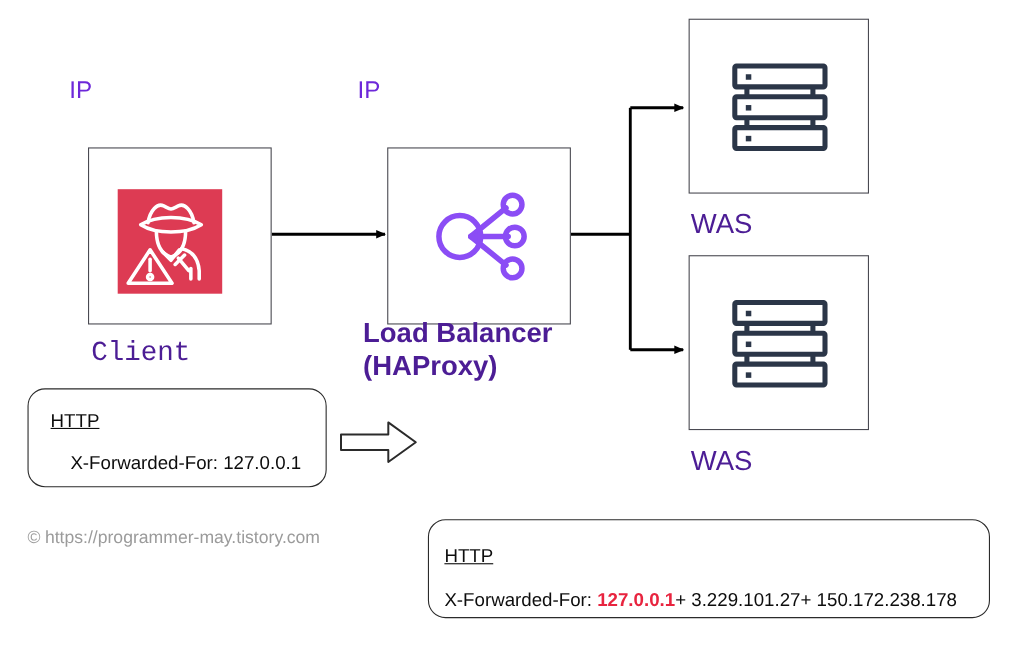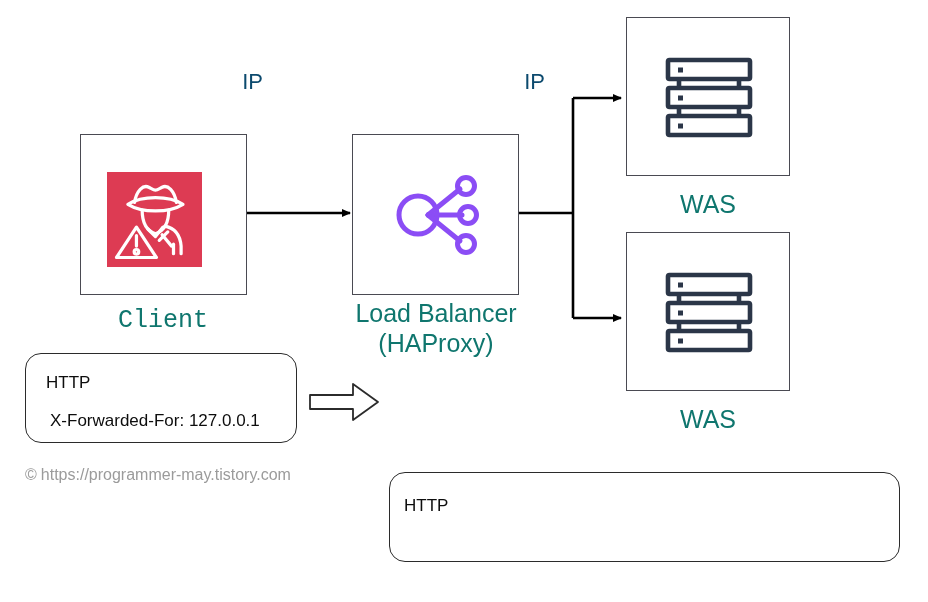--- a/index.html
+++ b/index.html
@@ -26,34 +26,34 @@
   .node-box {
     position: absolute;
     border: 1.6px solid #4a4a52;
     background: #ffffff;
     box-sizing: border-box;
   }
 
   
   .caption {
     position: absolute;
-    text-align: center;
+    text-align: left;
     font-size: 25px;
     line-height: 30px;
-    color: #0f766e;
+    color: #4c1d95;
     white-space: pre-line;
   }
 
   
   .ip-label {
     position: absolute;
-    text-align: right;
+    text-align: left;
     font-size: 22px;
     line-height: 28px;
-    color: #0c4a6e;
+    color: #6d28d9;
   }
   .ip-label .ip-kind { display: block; }
   .ip-label .ip-value { display: block; }
 
   
   .client-icon {
     position: absolute;
     background: #dd3b53;
   }
   .client-icon svg { display: block; width: 100%; height: 100%; }
@@ -82,21 +82,21 @@
     background: #ffffff;
     box-sizing: border-box;
   }
   .msg-line {
     position: absolute;
     font-size: 17px;
     line-height: 20px;
     color: #0d0d0d;
     white-space: nowrap;
   }
-  .msg-line.title { font-weight: normal; }
+  .msg-line.title { font-weight: normal; text-decoration: underline; }
   .hl-red {
     color: #e8243f;
     font-weight: bold;
   }
 
   
   .credit {
     position: absolute;
     font-size: 16px;
     line-height: 20px;
@@ -171,21 +171,21 @@
         <line x1="40" y1="45" x2="74" y2="45"></line>
         <line x1="40" y1="45" x2="72" y2="71"></line>
         <circle cx="30" cy="45" r="19"></circle>
         <circle cx="78" cy="16" r="8.5"></circle>
         <circle cx="80" cy="45" r="8.5"></circle>
         <circle cx="78" cy="74" r="8.5"></circle>
       </g>
     </svg>
   </div>
 
-  <div class="caption" style="left:330px; top:298px; width:212px;">Load Balancer
+  <div class="caption" style="left:330px; top:288px; width:212px;font-weight:bold;">Load Balancer
 (HAProxy)</div>
 
   <div class="node-box" style="left:626px; top:17px; width:164px; height:159px;"></div>
 
   <div class="was-icon" style="left:664px; top:57px; width:90px; height:81px;">
     <svg viewBox="0 0 90 81" xmlns="http://www.w3.org/2000/svg">
       <g fill="none" stroke="#2b3648" stroke-width="4.6" stroke-linejoin="round">
         <rect x="4" y="3" width="82" height="19" rx="1.5"></rect>
         <rect x="4" y="31" width="82" height="19" rx="1.5"></rect>
         <rect x="4" y="59" width="82" height="19" rx="1.5"></rect>
@@ -224,33 +224,37 @@
       </g>
     </svg>
   </div>
 
   <div class="caption" style="left:628px; top:404px; width:160px;">WAS</div>
 
   <div class="msg-box" style="left:25px; top:353px; width:272px; height:90px;"></div>
 
   <div class="msg-line title" style="left:46px; top:373px;">HTTP</div>
 
-  <div class="msg-line" style="left:50px; top:411px;">
+  <div class="msg-line" style="left:64px; top:411px;">
     <span>X-Forwarded-For:</span>
     <span>127.0.0.1</span>
   </div>
 
   <div class="abs" style="left:308px; top:381px; width:72px; height:42px;">
     <svg viewBox="0 0 72 42" xmlns="http://www.w3.org/2000/svg" style="display:block;width:100%;height:100%;">
       <path d="M2 14 L45 14 L45 3 L70 21 L45 39 L45 28 L2 28 Z" fill="#ffffff" stroke="#2b2b2b" stroke-width="1.8" stroke-linejoin="round"></path>
     </svg>
   </div>
 
-  <div class="credit" style="left:25px; top:465px;">
+  <div class="credit" style="left:25px; top:480px;">
     <span class="c-mark">©</span><span>https://programmer-may.tistory.com</span>
   </div>
 
   <div class="msg-box" style="left:389px; top:472px; width:511px; height:90px;"></div>
 
   <div class="msg-line title" style="left:404px; top:496px;">HTTP</div>
 
+  <div class="msg-line" style="left:404px; top:536px;">
+    <span>X-Forwarded-For:</span>
+    <span class="hl-red">127.0.0.1</span><span>+ 3.229.101.27</span><span>+ 150.172.238.178</span>
+  </div>
 
 </div>
 
 </body></html>

